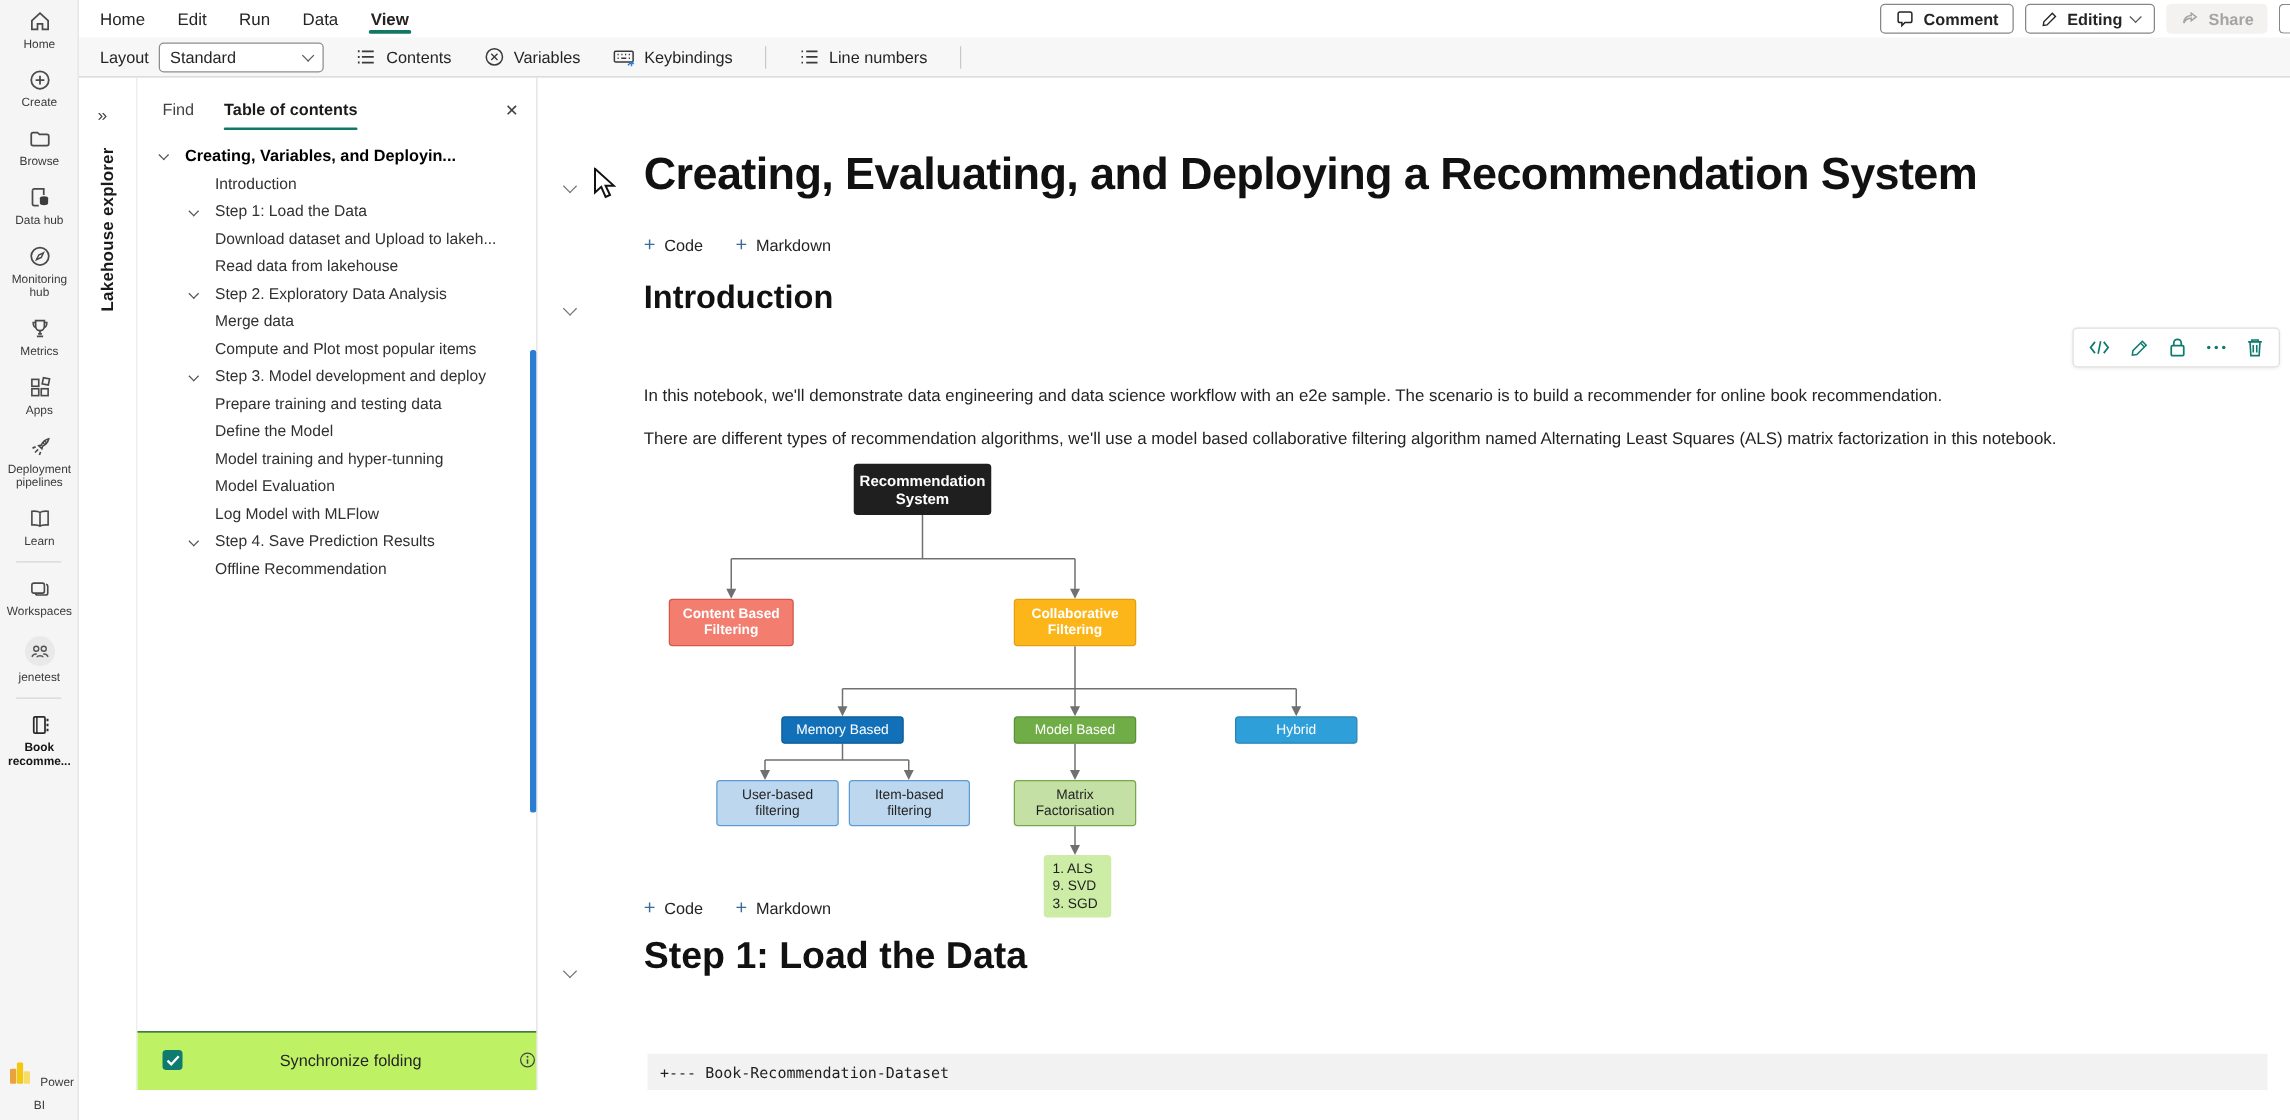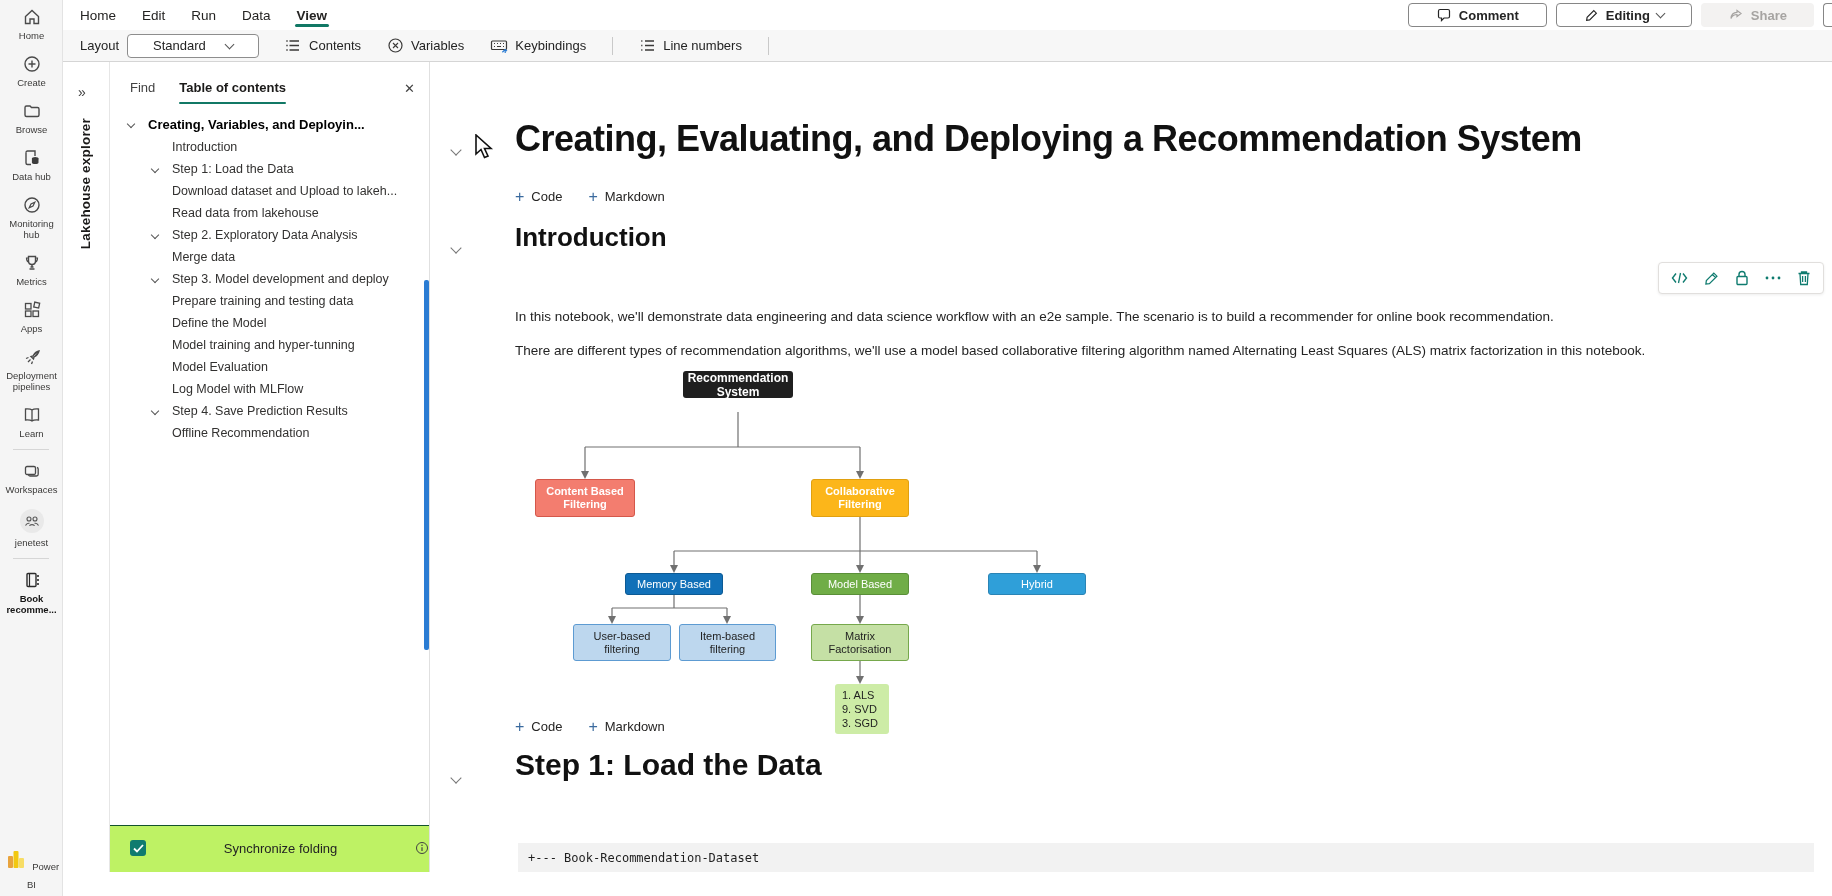--- a/index.html
+++ b/index.html
@@ -16,28 +16,28 @@
   .rail-footer { position:absolute; bottom:0; left:0; width:63px; text-align:center; padding-bottom:4px; }
   .rail-footer .rail-label { margin:0 auto; }
 
   
   .topbar { position:absolute; left:63px; top:0; right:0; height:30px; background:#fff; display:flex; align-items:center; z-index:20; }
   .menu-tabs { display:flex; align-items:center; gap:26px; padding-left:17px; height:100%; }
   .menu-tab { font-size:13.5px; color:#252423; position:relative; height:100%; display:flex; align-items:center; cursor:pointer; }
   .menu-tab.active { font-weight:700; }
   .menu-tab.active::after { content:""; position:absolute; left:-2px; right:-2px; bottom:3px; height:3px; border-radius:2px; background:#117865; }
   .topbar-right { margin-left:auto; display:flex; align-items:center; gap:9px; padding-right:10px; }
-  .tb-btn { display:flex; align-items:center; gap:7px; height:24px; padding:0 27px; border:1px solid #868686; border-radius:4px; background:#fff; font-size:13px; font-weight:700; color:#242424; cursor:pointer; }
+  .tb-btn { display:flex; align-items:center; gap:7px; height:24px; padding:0 11px; border:1px solid #868686; border-radius:4px; background:#fff; font-size:13px; font-weight:700; color:#242424; cursor:pointer; }
   .tb-btn.disabled { border:none; background:#f3f2f1; color:#a6a4a2; font-weight:700; cursor:default; }
   .edge-sliver { width:9px; height:24px; border:1px solid #868686; border-right:none; border-radius:4px 0 0 4px; background:#fff; margin-right:-10px; }
 
   
   .ribbon { position:absolute; left:63px; top:30px; right:0; height:32px; background:#f7f7f7; border-bottom:1px solid #d5d5d5; display:flex; align-items:center; z-index:20; }
   .ribbon-label { font-size:13px; color:#242424; margin-left:17px; }
-  .select { display:flex; align-items:center; justify-content:space-between; width:132px; height:24px; margin-left:8px; background:#fff; border:1px solid #8d8d8d; border-radius:4px; padding:0 25px; font-size:13px; color:#242424; cursor:pointer; }
+  .select { display:flex; align-items:center; justify-content:space-between; width:132px; height:24px; margin-left:8px; background:#fff; border:1px solid #8d8d8d; border-radius:4px; padding:0 8px; font-size:13px; color:#242424; cursor:pointer; }
   .select .chev { margin-top:-2px; }
   .rb-btn { display:flex; align-items:center; gap:7px; font-size:13px; color:#242424; margin-left:26px; cursor:pointer; }
   .rb-sep { width:1px; height:18px; background:#c9c9c9; margin-left:26px; }
 
   .chev { width:7px; height:7px; border-right:1.4px solid #555; border-bottom:1.4px solid #555; transform:rotate(45deg); display:inline-block; }
 
   
   .strip { position:absolute; left:63px; top:62px; width:47px; bottom:24px; background:#fff; border-right:1px solid #e6e6e6; z-index:10; }
   .strip-expand { font-size:14px; color:#424242; padding:22px 0 0 15px; cursor:pointer; }
   .strip-title { writing-mode:vertical-rl; transform:rotate(180deg); font-size:13.5px; font-weight:700; color:#1b1a19; margin:18px 0 0 15px; letter-spacing:.2px; }
@@ -74,21 +74,21 @@
   .nb-h2.step { font-size:30px; }
   .nb-p { position:absolute; left:85px; font-size:13.5px; color:#242424; white-space:nowrap; }
   .cell-toolbar { position:absolute; right:8px; top:200px; display:flex; align-items:center; gap:16px; background:#fff; border:1px solid #e1dfdd; border-radius:4px; padding:7px 12px; box-shadow:0 1px 3px rgba(0,0,0,.07); }
   .cell-toolbar .ct-icon { display:flex; cursor:pointer; }
   .code-cell { position:absolute; left:88px; right:18px; top:781px; height:29px; background:#f2f2f2; }
   .code-line { font-family:"DejaVu Sans Mono","Liberation Mono",monospace; font-size:12px; color:#1f1f1f; padding:8px 0 0 10px; white-space:pre; }
 
   
   .diagram { position:absolute; left:85px; top:306px; width:620px; height:352px; }
   .dg-node { position:absolute; display:flex; align-items:center; justify-content:center; text-align:center; font-size:11px; line-height:13px; border-radius:3px; padding:2px; }
-  .dg-root   { left:168px; top:3px;   width:110px; height:27px; background:#1f1f1f; color:#fff; font-weight:700; font-size:12px; line-height:14px; }
+  .dg-root   { left:168px; top:3px;   width:110px; height:41px; background:#1f1f1f; color:#fff; font-weight:700; font-size:12px; line-height:14px; }
   .dg-content{ left:20px;  top:111px; width:100px; height:38px; background:#f37d6f; border:1.5px solid #d4574a; color:#fff; font-weight:700; }
   .dg-collab { left:296px; top:111px; width:98px;  height:38px; background:#fcb61a; border:1.5px solid #e0a010; color:#fff; font-weight:700; }
   .dg-memory { left:110px; top:205px; width:98px;  height:22px; background:#1170b8; border:1px solid #0c5a94; color:#fff; }
   .dg-model  { left:296px; top:205px; width:98px;  height:22px; background:#70ad47; border:1px solid #5a8f38; color:#fff; }
   .dg-hybrid { left:473px; top:205px; width:98px;  height:22px; background:#2f9fd9; border:1px solid #2a84b5; color:#fff; }
   .dg-user   { left:58px;  top:256px; width:98px;  height:37px; background:#bdd7ee; border:1px solid #5d9bd2; color:#1f1f1f; }
   .dg-item   { left:164px; top:256px; width:97px;  height:37px; background:#bdd7ee; border:1px solid #5d9bd2; color:#1f1f1f; }
   .dg-matrix { left:296px; top:256px; width:98px;  height:37px; background:#c5e0a5; border:1px solid #76a84c; color:#1f1f1f; }
   .dg-als    { left:320px; top:316px; width:54px;  height:50px; background:#cdeca6; color:#1f1f1f; flex-direction:column; align-items:flex-start; justify-content:center; padding-left:7px; text-align:left; }
   .dg-als div { line-height:14px; }
@@ -318,20 +318,24 @@
         </div>
       <div class="toc-row">
           <span class="toc-chev">
             <span class="chev"></span>
           </span>
           <span>Step 2. Exploratory Data Analysis</span>
         </div>
       <div class="toc-row">
           <span class="toc-indent"></span>
           <span>Merge data</span>
+        </div>
+      <div class="toc-row">
+          <span class="toc-indent"></span>
+          <span>Compute and Plot most popular items</span>
         </div>
       <div class="toc-row">
           <span class="toc-chev">
             <span class="chev"></span>
           </span>
           <span>Step 3. Model development and deploy</span>
         </div>
       <div class="toc-row">
           <span class="toc-indent"></span>
           <span>Prepare training and testing data</span>

